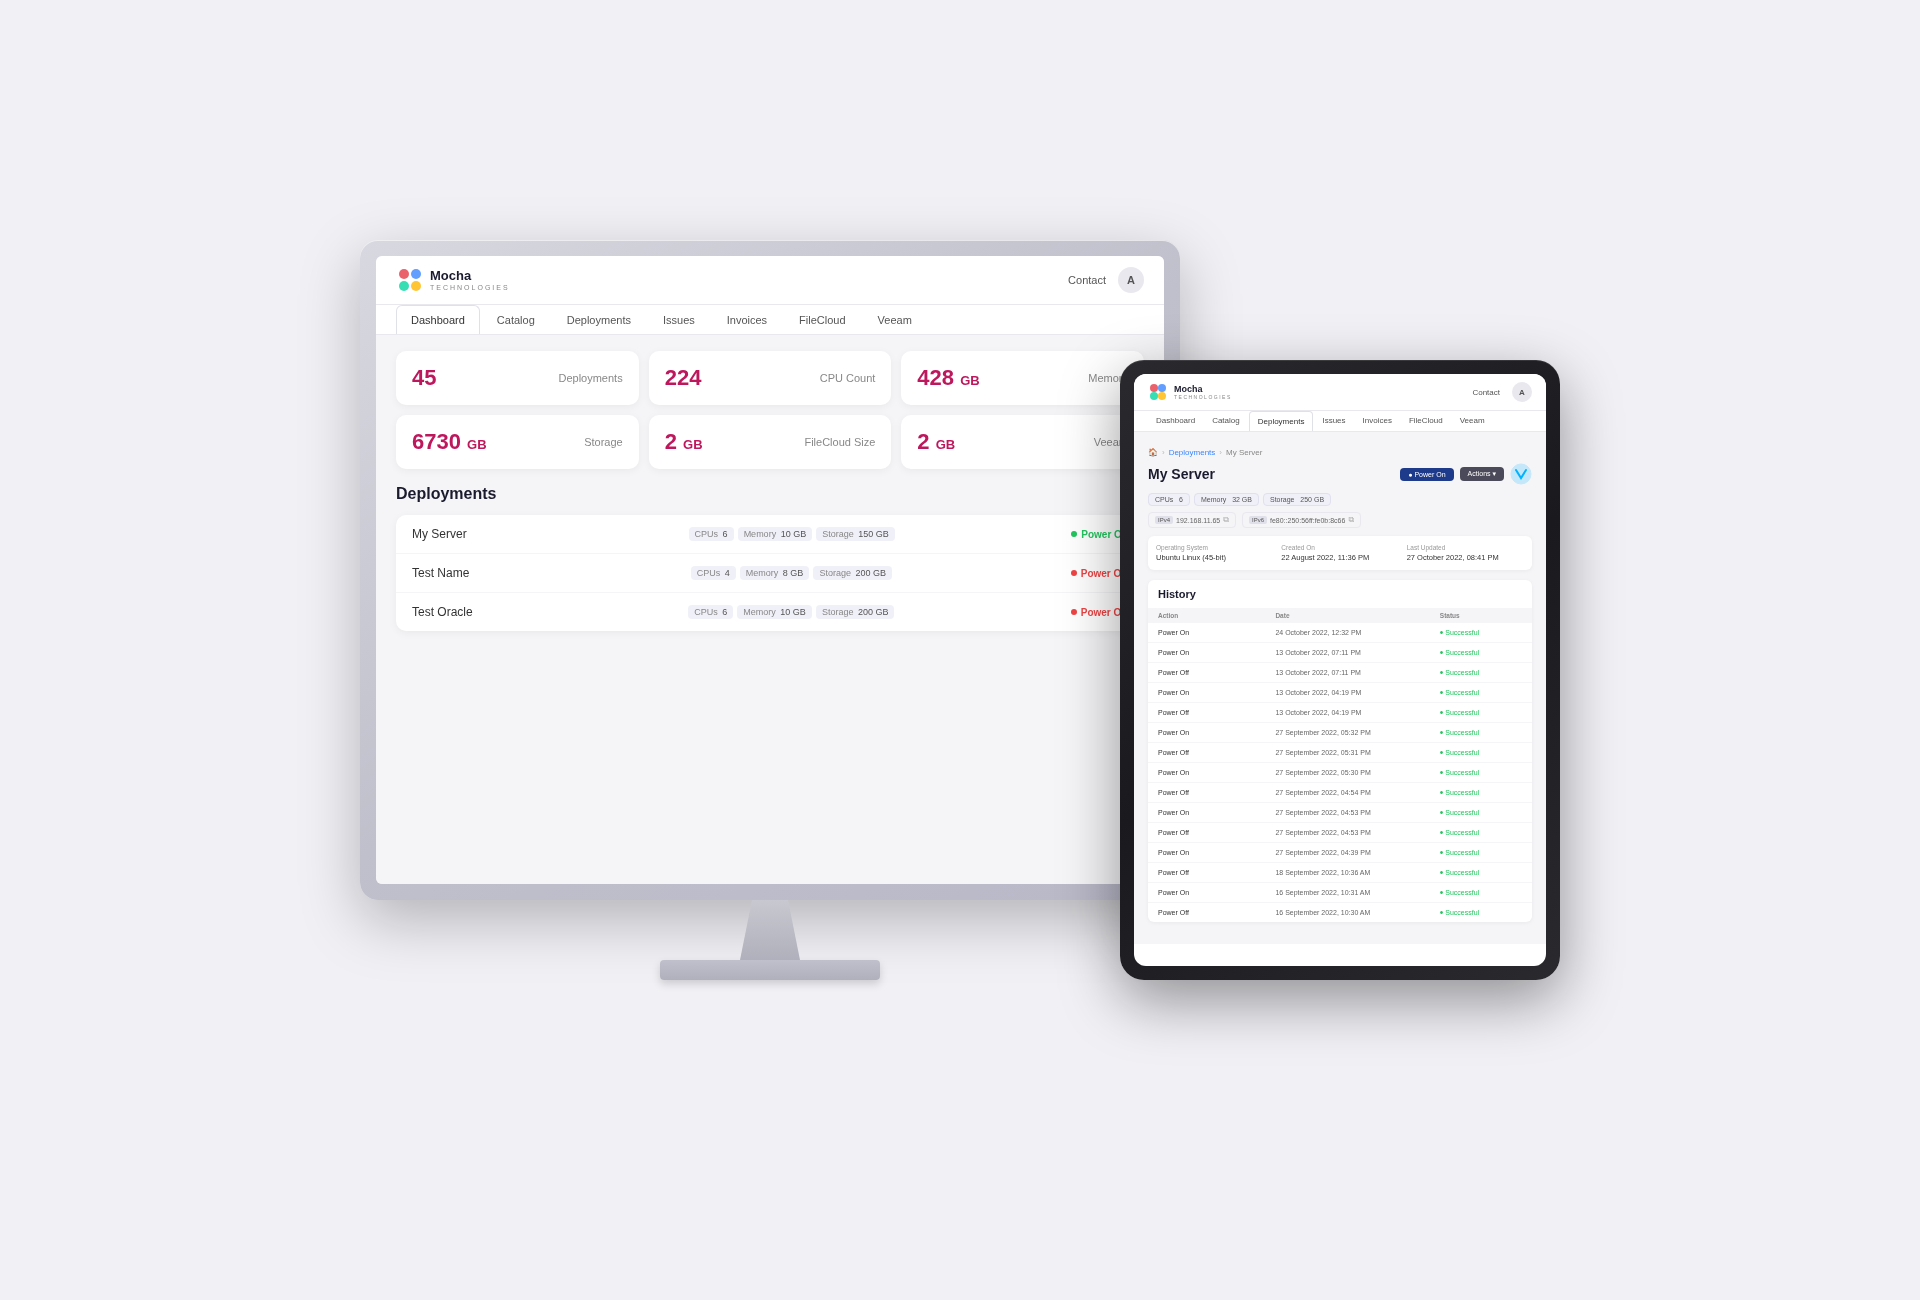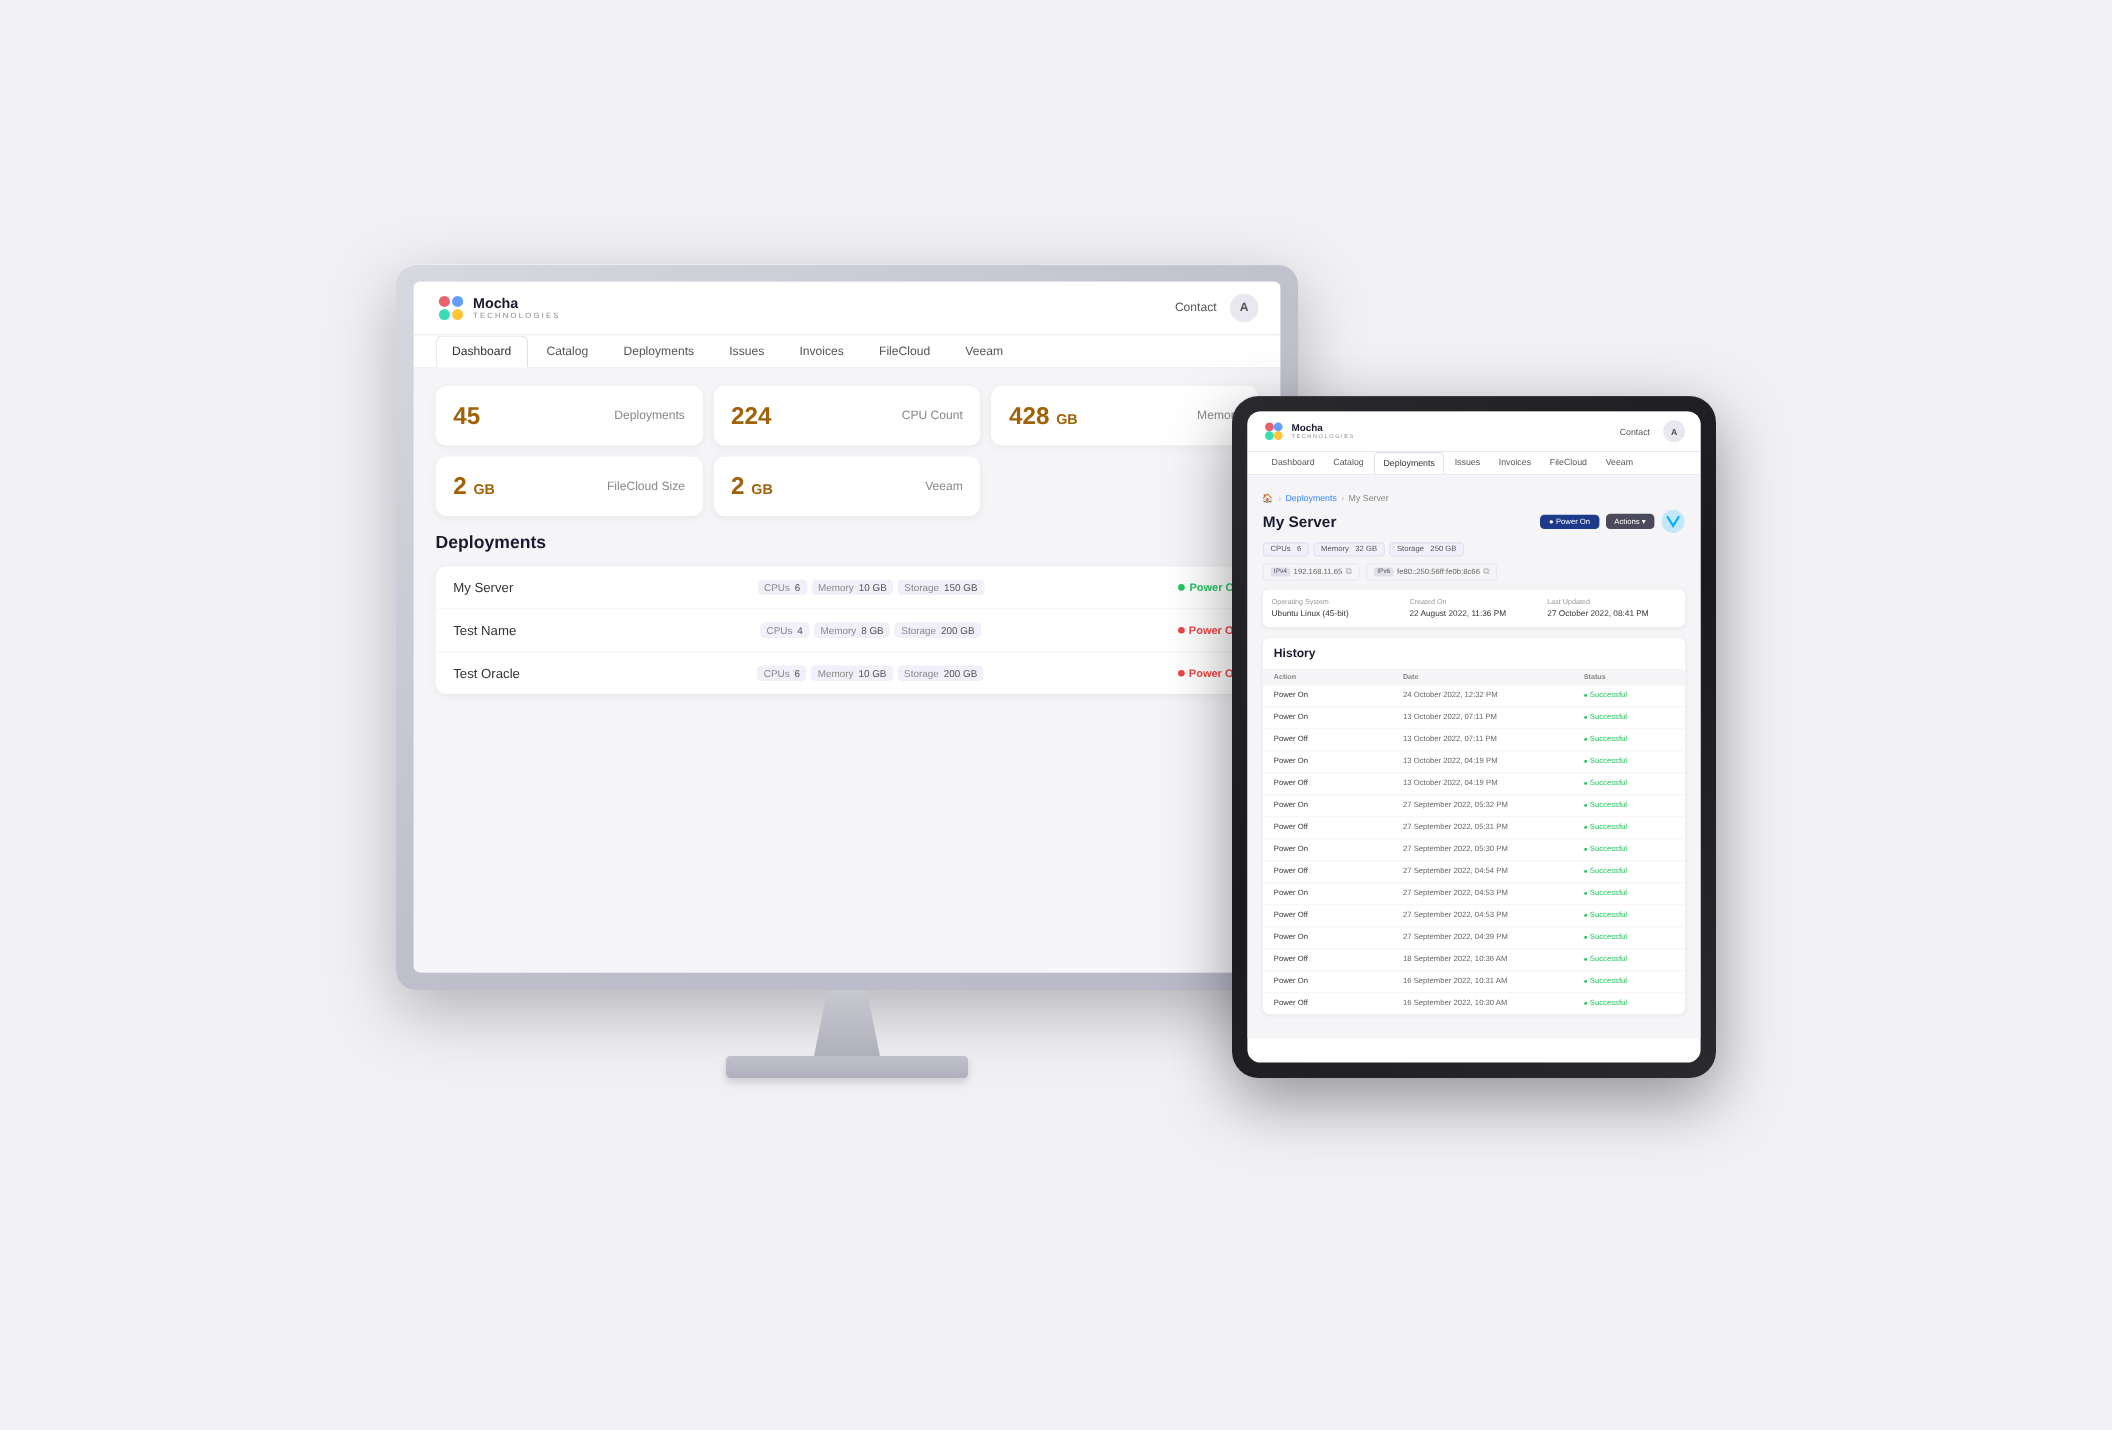--- a/index.html
+++ b/index.html
@@ -201,21 +201,21 @@
       padding: 14px 16px;
       box-shadow: 0 2px 8px rgba(0,0,0,0.05);
       display: flex;
       align-items: center;
       justify-content: space-between;
     }
 
     .stat-value {
       font-size: 22px;
       font-weight: 800;
-      color: #a16207;
+      color: #be185d;
     }
 
     .stat-value .unit {
       font-size: 13px;
       font-weight: 600;
     }
 
     .stat-label {
       font-size: 11px;
       color: #888;
@@ -591,20 +591,24 @@
             <div class="stat-card">
               <div class="stat-value">224</div>
               <div class="stat-label">CPU Count</div>
             </div>
             <div class="stat-card">
               <div class="stat-value">428 <span class="unit">GB</span></div>
               <div class="stat-label">Memory</div>
             </div>
           </div>
           <div class="usage-grid">
+            <div class="stat-card">
+              <div class="stat-value">6730 <span class="unit">GB</span></div>
+              <div class="stat-label">Storage</div>
+            </div>
             <div class="stat-card">
               <div class="stat-value">2 <span class="unit">GB</span></div>
               <div class="stat-label">FileCloud Size</div>
             </div>
             <div class="stat-card">
               <div class="stat-value">2 <span class="unit">GB</span></div>
               <div class="stat-label">Veeam</div>
             </div>
           </div>
 

